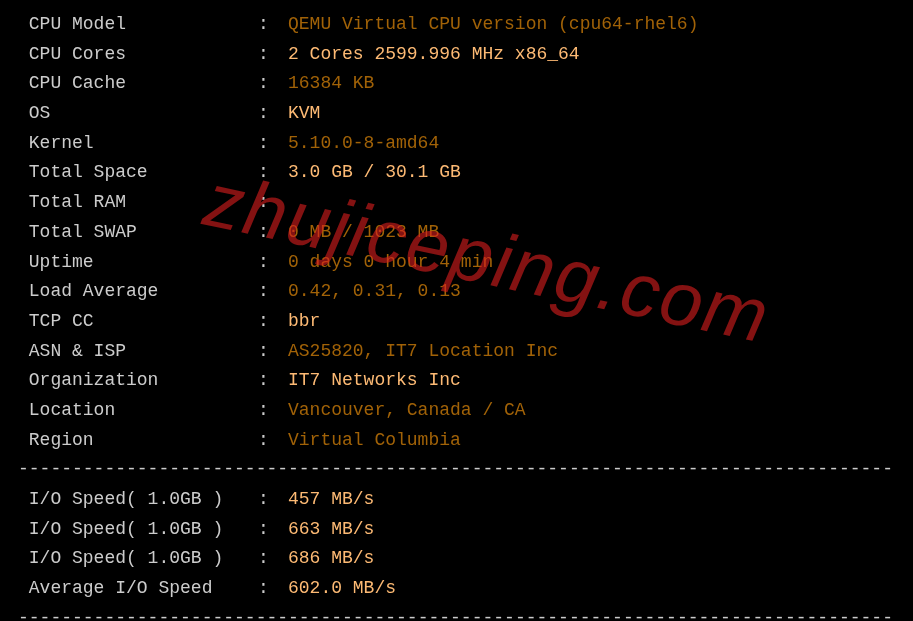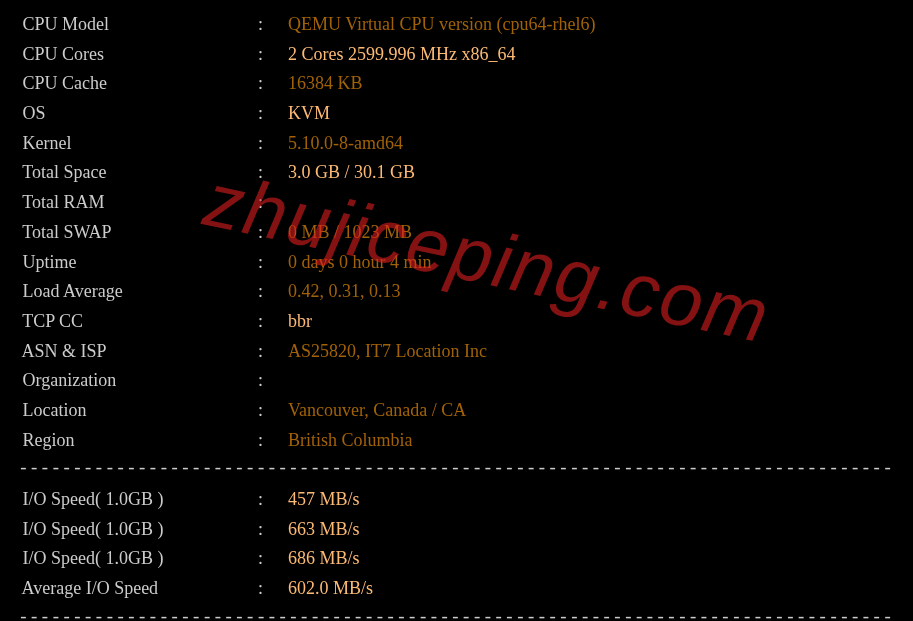--- a/index.html
+++ b/index.html
@@ -15,21 +15,20 @@
       padding: 10px 18px;
       width: 913px;
       height: 621px;
       overflow: hidden;
       position: relative;
       color: #ccc;
     }
     .row {
       display: flex;
       white-space: pre;
-      font-family: Liberation Serif, serif;
     }
     .label {
       color: #ccc;
       width: 240px;
       flex-shrink: 0;
     }
     .colon {
       color: #ccc;
       width: 30px;
       flex-shrink: 0;
@@ -64,23 +63,23 @@
     <div class="row"><span class="label"> CPU Cache             </span><span class="colon">: </span><span class="cyan">16384 KB</span></div>
     <div class="row"><span class="label"> OS                    </span><span class="colon">: </span><span class="yellow">KVM</span></div>
     <div class="row"><span class="label"> Kernel                </span><span class="colon">: </span><span class="cyan">5.10.0-8-amd64</span></div>
     <div class="row"><span class="label"> Total Space           </span><span class="colon">: </span><span class="yellow">3.0 GB / 30.1 GB</span></div>
     <div class="row"><span class="label"> Total RAM             </span><span class="colon">: </span></div>
     <div class="row"><span class="label"> Total SWAP            </span><span class="colon">: </span><span class="cyan">0 MB / 1023 MB</span></div>
     <div class="row"><span class="label"> Uptime                </span><span class="colon">: </span><span class="cyan">0 days 0 hour 4 min</span></div>
     <div class="row"><span class="label"> Load Average          </span><span class="colon">: </span><span class="cyan">0.42, 0.31, 0.13</span></div>
     <div class="row"><span class="label"> TCP CC                </span><span class="colon">: </span><span class="yellow">bbr</span></div>
     <div class="row"><span class="label"> ASN &amp; ISP             </span><span class="colon">: </span><span class="cyan">AS25820, IT7 Location Inc</span></div>
-    <div class="row"><span class="label"> Organization          </span><span class="colon">: </span></div>
+    <div class="row"><span class="label"> Organization          </span><span class="colon">: </span><span class="yellow">IT7 Networks Inc</span></div>
     <div class="row"><span class="label"> Location              </span><span class="colon">: </span><span class="cyan">Vancouver, Canada / CA</span></div>
-    <div class="row"><span class="label"> Region                </span><span class="colon">: </span><span class="cyan">British Columbia</span></div>
+    <div class="row"><span class="label"> Region                </span><span class="colon">: </span><span class="cyan">Virtual Columbia</span></div>
     <div class="divider">----------------------------------------------------------------------------------</div>
     <div class="row"><span class="label"> I/O Speed( 1.0GB )    </span><span class="colon">: </span><span class="yellow">457 MB/s</span></div>
     <div class="row"><span class="label"> I/O Speed( 1.0GB )    </span><span class="colon">: </span><span class="yellow">663 MB/s</span></div>
     <div class="row"><span class="label"> I/O Speed( 1.0GB )    </span><span class="colon">: </span><span class="yellow">686 MB/s</span></div>
     <div class="row"><span class="label"> Average I/O Speed     </span><span class="colon">: </span><span class="yellow">602.0 MB/s</span></div>
     <div class="divider">----------------------------------------------------------------------------------</div>
   </div>
 <div class="watermark">zhujiceping.com</div>
 
 </body></html>

